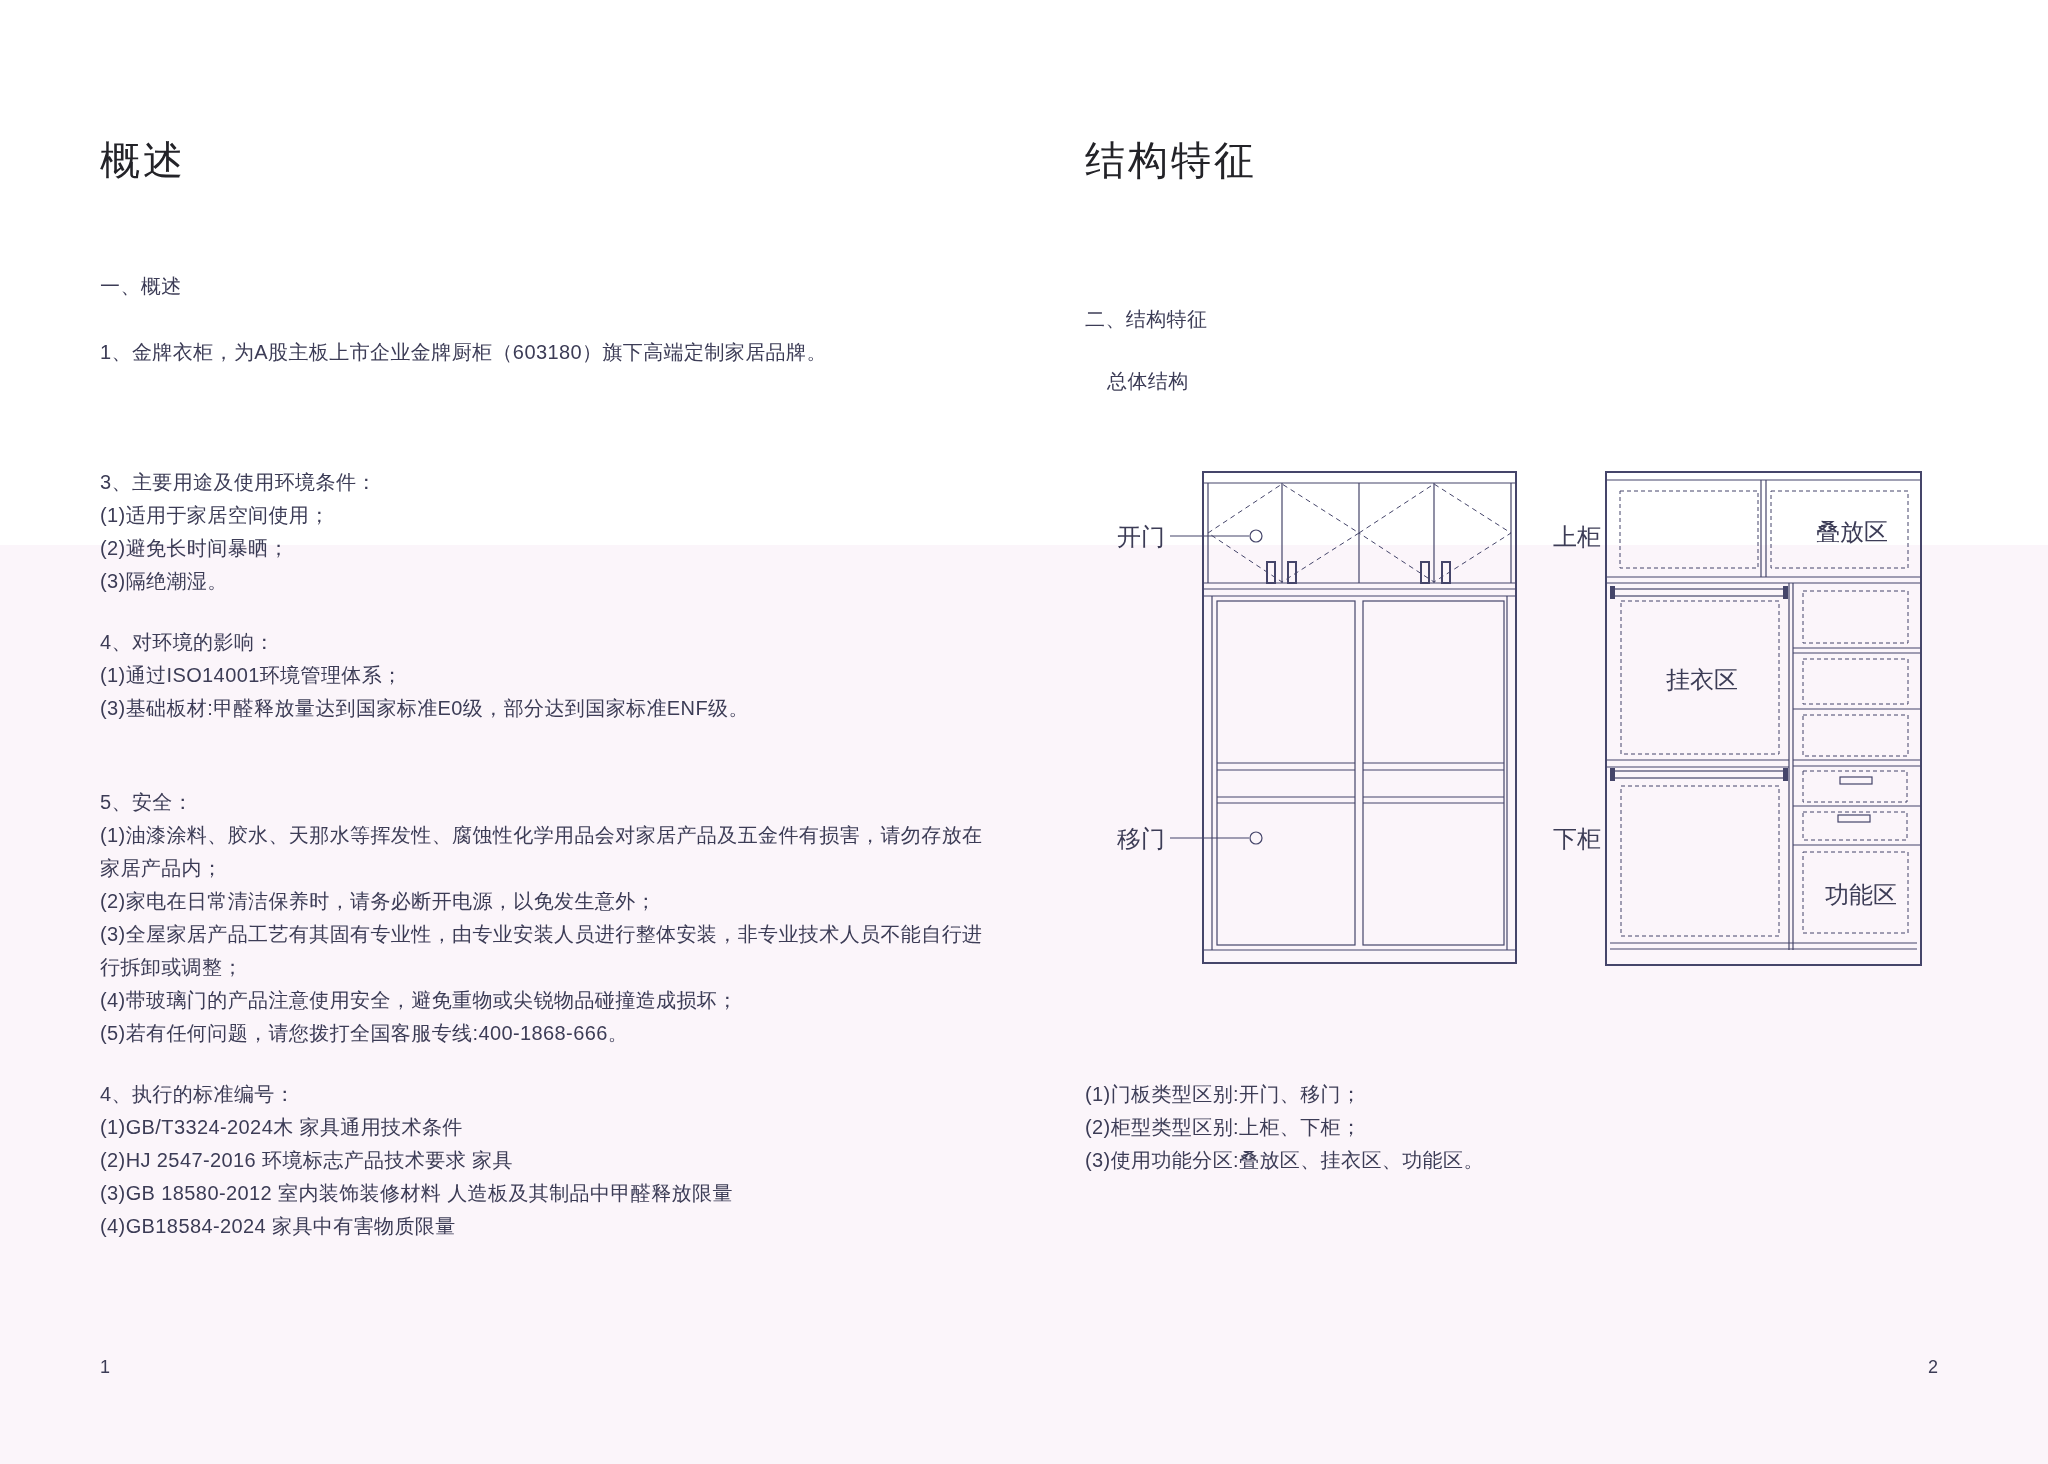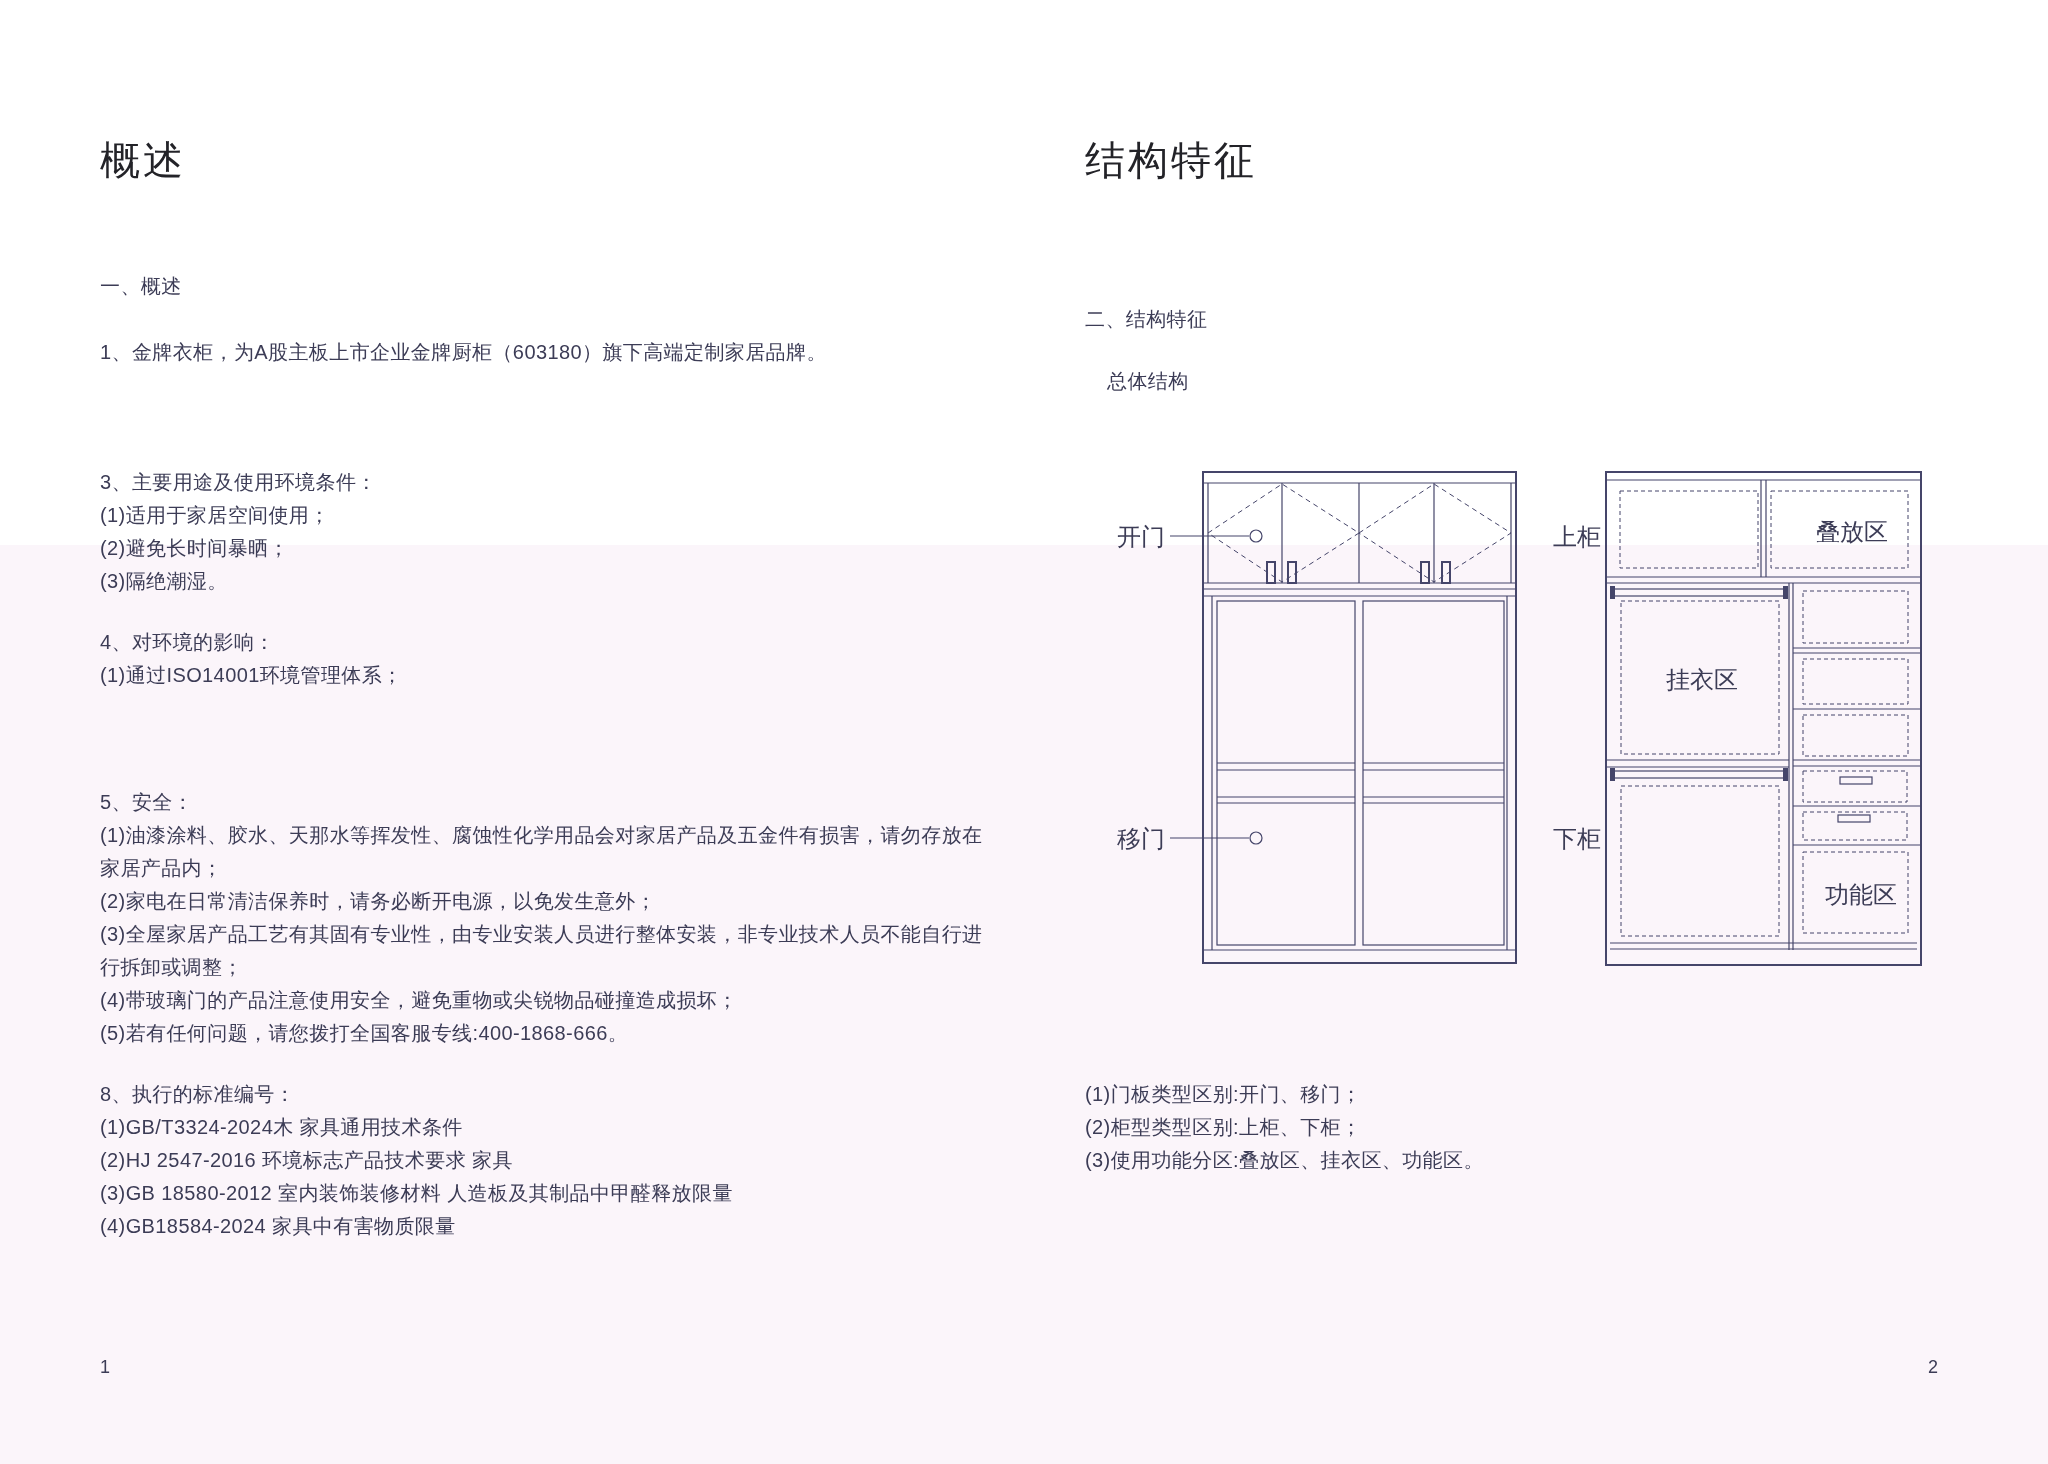--- a/index.html
+++ b/index.html
@@ -141,35 +141,36 @@
   <div class="abs block" style="left:100px;top:466px">
       <div class="line">3、主要用途及使用环境条件：</div>
       <div class="line">(1)适用于家居空间使用；</div>
       <div class="line">(2)避免长时间暴晒；</div>
       <div class="line">(3)隔绝潮湿。</div>
     </div>
 
   <div class="abs block" style="left:100px;top:626px">
       <div class="line">4、对环境的影响：</div>
       <div class="line">(1)通过ISO14001环境管理体系；</div>
+      <div class="line">(3)基础板材:甲醛释放量达到国家标准E0级，部分达到国家标准ENF级。</div>
     </div>
 
   <div class="abs block" style="left:100px;top:786px">
       <div class="line">5、安全：</div>
       <div class="line">(1)油漆涂料、胶水、天那水等挥发性、腐蚀性化学用品会对家居产品及五金件有损害，请勿存放在</div>
       <div class="line">家居产品内；</div>
       <div class="line">(2)家电在日常清洁保养时，请务必断开电源，以免发生意外；</div>
       <div class="line">(3)全屋家居产品工艺有其固有专业性，由专业安装人员进行整体安装，非专业技术人员不能自行进</div>
       <div class="line">行拆卸或调整；</div>
       <div class="line">(4)带玻璃门的产品注意使用安全，避免重物或尖锐物品碰撞造成损坏；</div>
       <div class="line">(5)若有任何问题，请您拨打全国客服专线:400-1868-666。</div>
     </div>
 
   <div class="abs block" style="left:100px;top:1078px">
-      <div class="line">8、执行的标准编号：</div>
+      <div class="line">4、执行的标准编号：</div>
       <div class="line">(1)GB/T3324-2024木 家具通用技术条件</div>
       <div class="line">(2)HJ 2547-2016 环境标志产品技术要求 家具</div>
       <div class="line">(3)GB 18580-2012 室内装饰装修材料 人造板及其制品中甲醛释放限量</div>
       <div class="line">(4)GB18584-2024 家具中有害物质限量</div>
     </div>
 
   <div class="abs pnum" style="left:100px;top:1356px">1</div>
 
   <div class="abs title" style="left:1085px;top:138px">结构特征</div>
 

